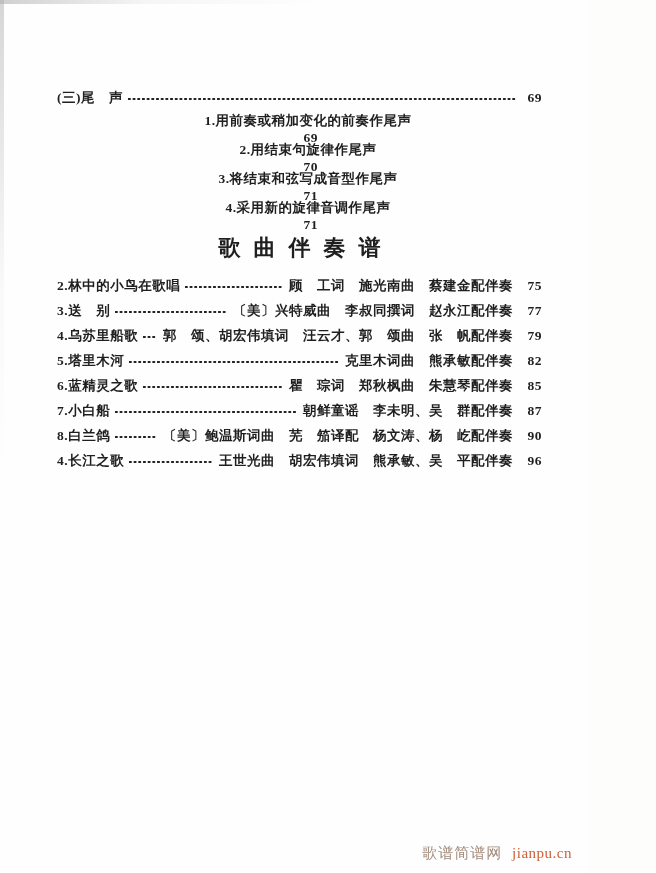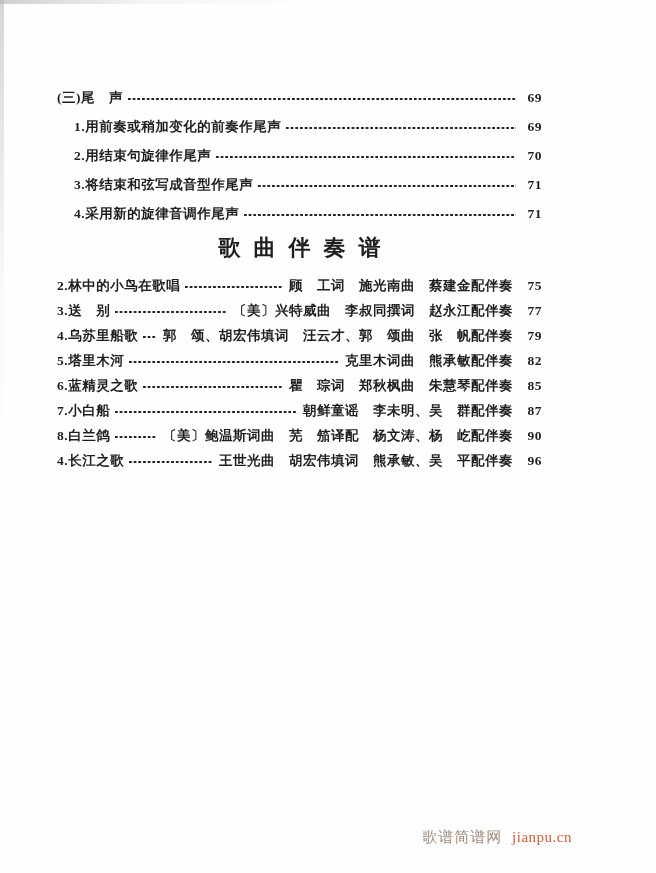--- a/index.html
+++ b/index.html
@@ -36,21 +36,21 @@
     font-weight: 600;
     letter-spacing: 0.5px;
   }
   .row {
     display: flex;
     align-items: center;
     white-space: nowrap;
   }
   .toc-row { height: 29px; }
   .song-row { height: 25px; }
-  .indent { padding-left: 17px; }
+  .indent { padding-left: 17px; flex-direction: column; }
   .label { flex: 0 0 auto; }
   .leader {
     flex: 1 1 auto;
     height: 6px;
     margin: 0 6px 0 4px;
     transform: translateY(1px);
     background-image: radial-gradient(circle, var(--ink, #1f1f1f) 1.05px, rgba(0,0,0,0) 1.35px);
     background-size: 4.7px 6px;
     background-repeat: repeat-x;
     background-position: left center;
@@ -70,21 +70,21 @@
     text-align: center;
     font-size: 22px;
     font-weight: 700;
     letter-spacing: 13px;
     text-indent: 13px; 
     line-height: 34px;
   }
   .watermark {
     position: absolute;
     right: 16px;
-    bottom: 26px;
+    bottom: 10px;
     font-size: 15px;
     font-weight: 400;
     letter-spacing: 1px;
     white-space: nowrap;
     margin-left: 8px;
   }
   .watermark .wm-name { color: var(--watermark_name, #a18a7b); }
   .watermark .wm-url  { color: var(--watermark_url, #cd5f3a); margin-left: 5px; letter-spacing: 0.5px; }
 </style>
 </head>

